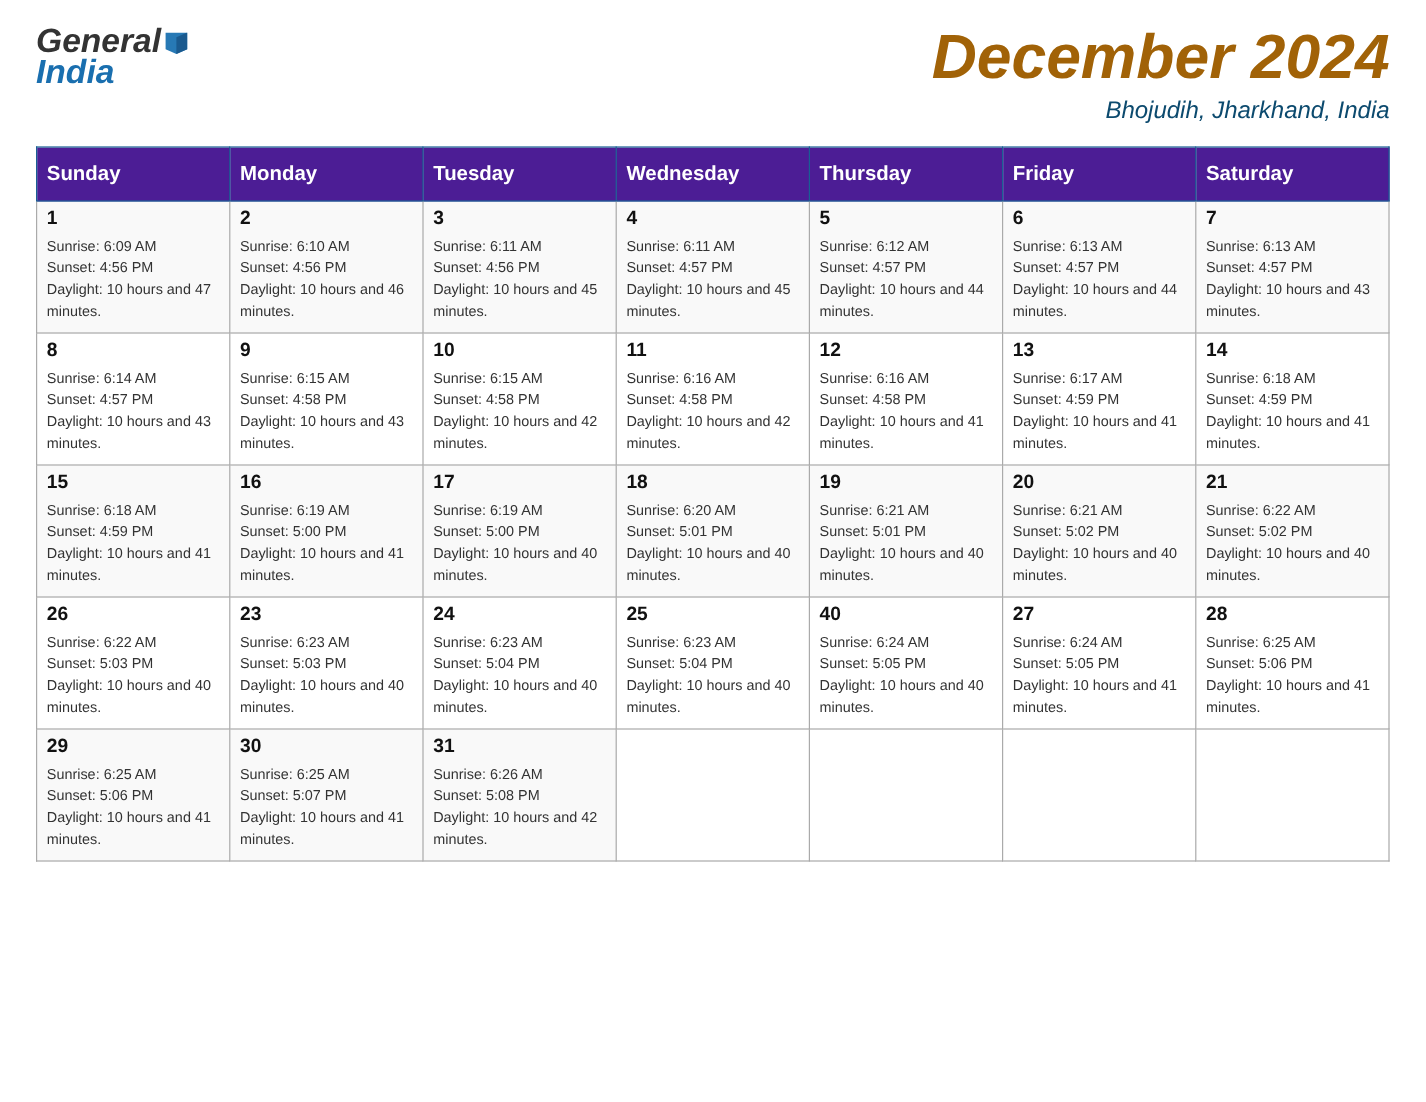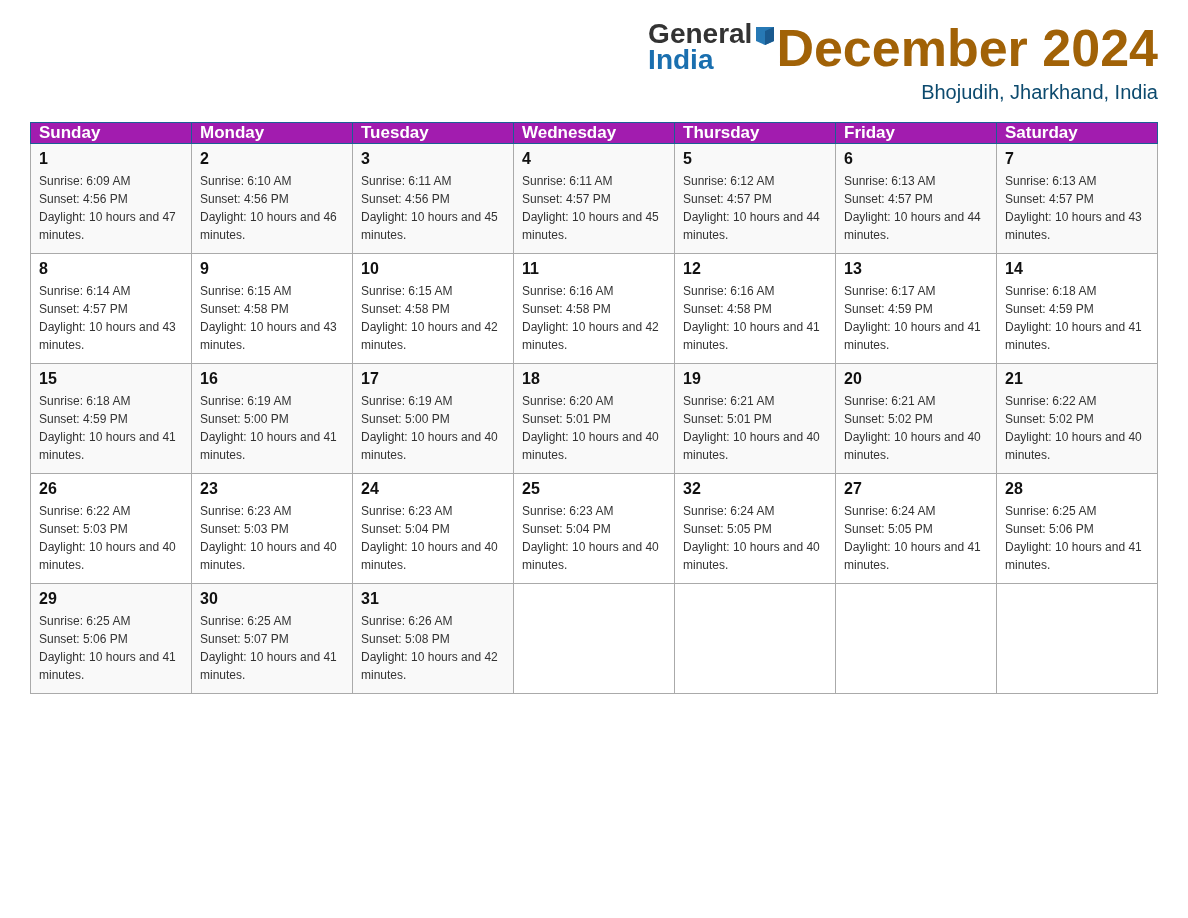--- a/index.html
+++ b/index.html
@@ -6,23 +6,24 @@
     body {
       font-family: Arial, sans-serif;
       background: #fff;
       color: #222;
       width: 1188px;
       min-height: 918px;
       padding: 20px 30px;
     }
     .header {
       display: flex;
-      justify-content: flex-end;
+      justify-content: space-between;
       align-items: flex-start;
       margin-bottom: 18px;
+      font-style: italic;
     }
     .logo {
       display: flex;
       flex-direction: column;
       align-items: flex-start;
     }
     .logo-text {
       font-size: 28px;
       font-weight: bold;
       color: #333;
@@ -47,25 +48,25 @@
       font-size: 20px;
       color: #0c4a6e;
       margin-top: 4px;
     }
     .calendar {
       width: 100%;
       border-collapse: collapse;
       border: 1px solid #999;
     }
     .calendar thead tr th {
-      background: #a21caf;
+      background: #4c1d95;
       color: #fff;
       font-size: 17px;
       font-weight: bold;
-      padding: 0 8px;
+      padding: 12px 8px;
       border: 1px solid #1a5f94;
       text-align: left;
     }
     .calendar tbody tr td {
       border: 1px solid #aaa;
       vertical-align: top;
       padding: 6px 8px;
       width: 14.28%;
       min-height: 110px;
       height: 110px;
@@ -225,21 +226,21 @@
         </td>
         <td>
           <span class="day-num">24</span>
           <div class="day-info">Sunrise: 6:23 AM<br>Sunset: 5:04 PM<br>Daylight: 10 hours and 40 minutes.</div>
         </td>
         <td>
           <span class="day-num">25</span>
           <div class="day-info">Sunrise: 6:23 AM<br>Sunset: 5:04 PM<br>Daylight: 10 hours and 40 minutes.</div>
         </td>
         <td>
-          <span class="day-num">32</span>
+          <span class="day-num">40</span>
           <div class="day-info">Sunrise: 6:24 AM<br>Sunset: 5:05 PM<br>Daylight: 10 hours and 40 minutes.</div>
         </td>
         <td>
           <span class="day-num">27</span>
           <div class="day-info">Sunrise: 6:24 AM<br>Sunset: 5:05 PM<br>Daylight: 10 hours and 41 minutes.</div>
         </td>
         <td>
           <span class="day-num">28</span>
           <div class="day-info">Sunrise: 6:25 AM<br>Sunset: 5:06 PM<br>Daylight: 10 hours and 41 minutes.</div>
         </td>

